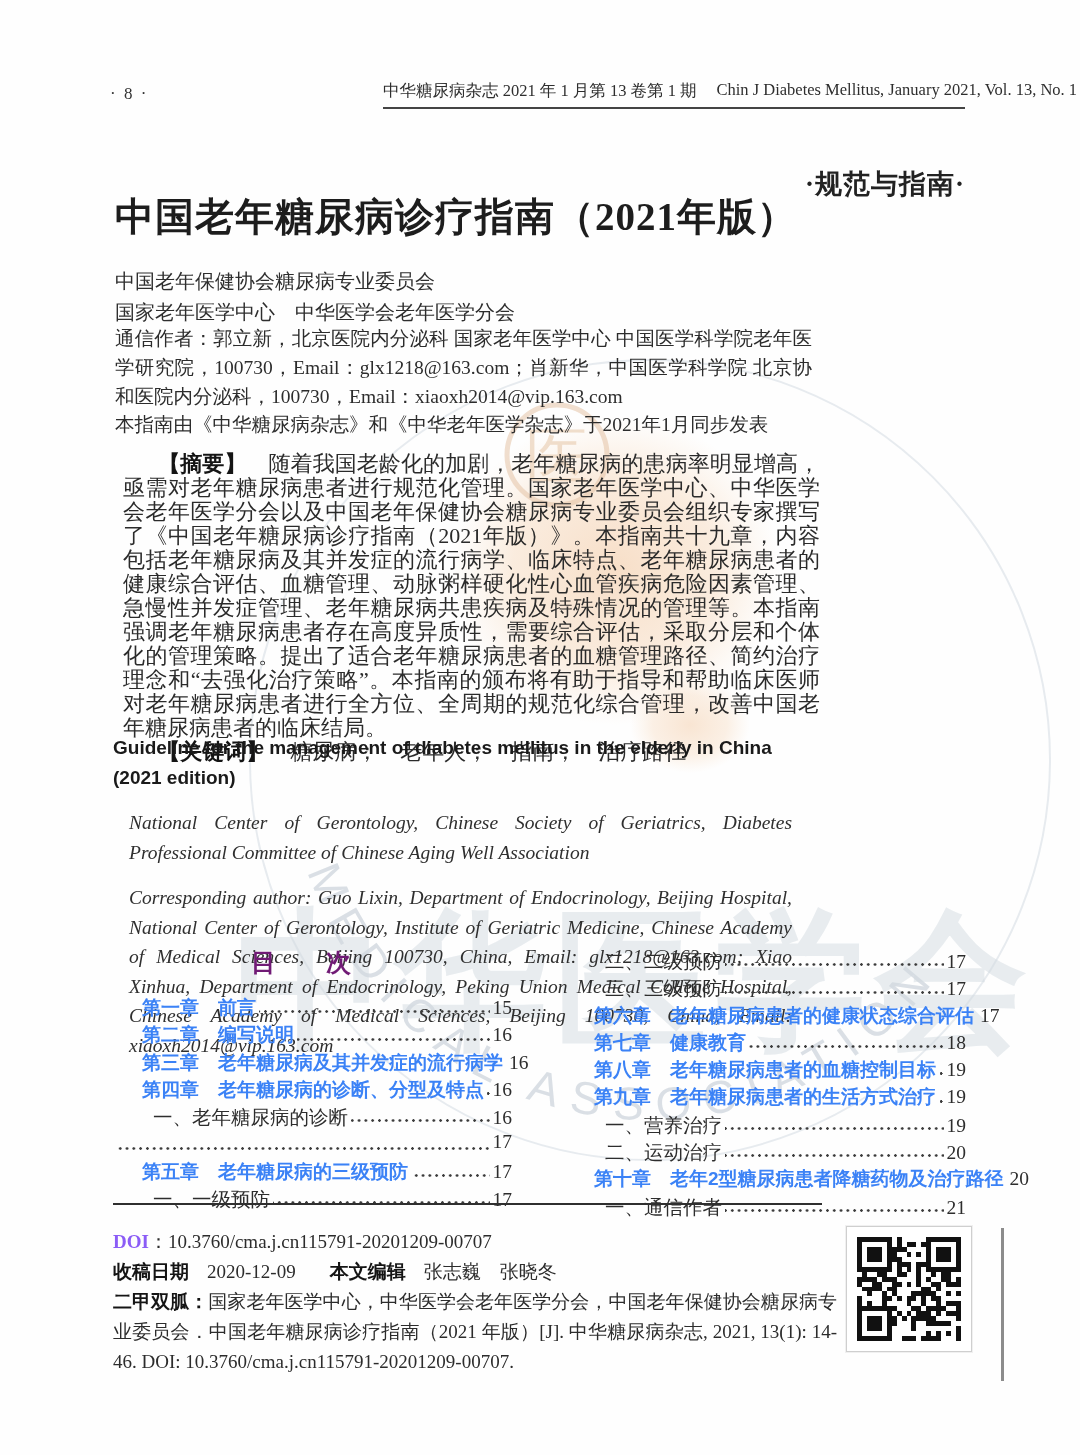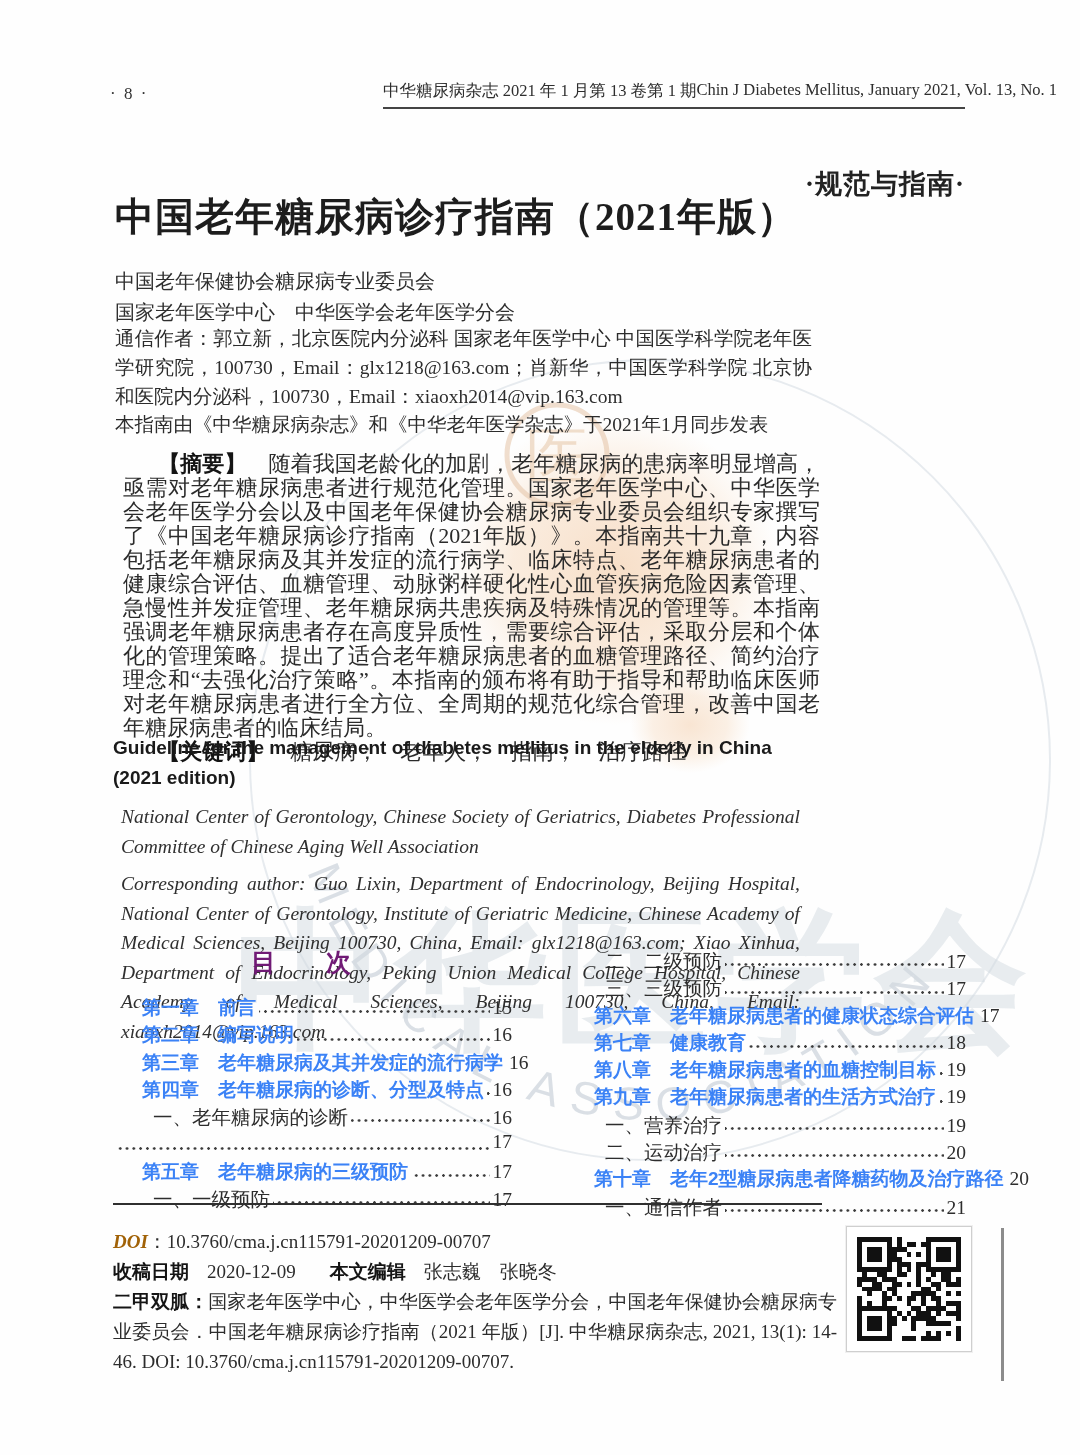--- a/index.html
+++ b/index.html
@@ -15,56 +15,57 @@
     color:#d3dbe1;opacity:.5;letter-spacing:8px;white-space:nowrap;
     font-family:"Liberation Serif","DejaVu Serif",serif;
   }
   .content{position:relative;z-index:1;}
   
   .pagenum{left:110px;top:84px;font-size:17px;letter-spacing:2px;color:#333;}
   .journal-line{
     left:383px;top:80px;width:582px;display:flex;justify-content:space-between;
     font-size:16.5px;color:#2e2e2e;border-bottom:2px solid #444;padding-bottom:5px;
     white-space:nowrap;
+    gap:20px;
   }
   .section-tag{right:115px;top:134px;font-size:27px;font-weight:700;color:#222;letter-spacing:1px;margin-top:32px;}
   
   .title{left:115px;top:190px;font-size:39px;font-weight:700;color:#1d1d1d;letter-spacing:1px;white-space:nowrap;}
   .authors{left:115px;top:266px;font-size:20px;line-height:31px;color:#2e2e2e;}
   .corr{left:115px;top:324px;width:697px;font-size:19.5px;line-height:29px;text-align:justify;color:#2c2c2c;}
   .copub{left:115px;top:411px;width:697px;font-size:19.5px;color:#2c2c2c;}
   
   .abstract{left:123px;top:452px;width:697px;font-size:22px;line-height:24px;text-align:justify;color:#2b2b2b;}
   .abstract p{margin:0;text-indent:1.6em;}
   .lbl{font-family:"Liberation Sans","DejaVu Sans",sans-serif;font-weight:700;color:#141414;}
   .kw{margin-top:1px;}
   
   .en{left:113px;top:733px;width:695px;font-size:19.5px;line-height:29.5px;color:#2f2f2f;}
   .en-title{font-weight:700;color:#1a1a1a;font-family:"Liberation Sans","DejaVu Sans",sans-serif;font-size:19px;margin:0 0 10px 0;}
-  .en-it{font-style:italic;text-align:justify;margin:8px;font-family:Liberation Serif, serif;}
+  .en-it{font-style:italic;text-align:justify;margin:16px;font-family:Liberation Serif, serif;}
   
   .toc-head{left:103px;top:946px;width:396px;text-align:center;font-size:25px;font-weight:700;color:#701a75;font-family:Liberation Mono, monospace;}
   .toc-col{font-size:19.5px;color:#2d2d2d;}
   .toc-left{left:115px;top:995px;width:397px;}
   .toc-right{left:567px;top:948px;width:399px;}
   .toc-row{display:flex;align-items:baseline;height:27.3px;white-space:nowrap;}
   .toc-row .dots{flex:1;height:13px;margin:0 3px;align-self:flex-end;margin-bottom:4px;
     background-image:radial-gradient(circle,#3c3c3c 1.15px,transparent 1.5px);
     background-size:6.8px 13px;background-repeat:repeat-x;background-position:center;}
   .toc-row .pg{color:#2d2d2d;}
   .toc-row.chapter .tlabel{font-weight:700;color:#3b82f6;font-family:"Liberation Sans","DejaVu Sans",sans-serif;font-size:19px;margin-left:27px;}
   .toc-row.sub .tlabel{padding-left:38px;}
   
   .footer-rule{left:113px;top:1203px;width:709px;height:2px;background:#2f2f2f;}
   .footer{left:113px;top:1227px;width:724px;font-size:19px;line-height:30px;color:#2c2c2c;}
   .footer .row{white-space:nowrap;}
   .footer .cite{text-align:justify;margin-top:0;}
   .gap{display:inline-block;width:34px;}
   .gap2{display:inline-block;width:18px;}
-  .doi-lbl{font-weight:700;color:#a16207;font-style:italic;}
+  .doi-lbl{font-weight:700;color:#8b5cf6;}
   .qr-box{left:846px;top:1226px;width:124px;height:124px;background:#fff;border:1px solid #cfcfcf;
     box-shadow:0 0 0 1px #f0f0f0;display:flex;align-items:center;justify-content:center;}
   .scan-line{left:1001px;top:1228px;width:3px;height:153px;background:#6f6f6f;opacity:.8;}
 </style>
 </head>
 <body>
 
 <div class="page">
 
   <svg class="wm" style="left:220px;top:330px;" width="840" height="880" viewBox="0 0 840 880">

